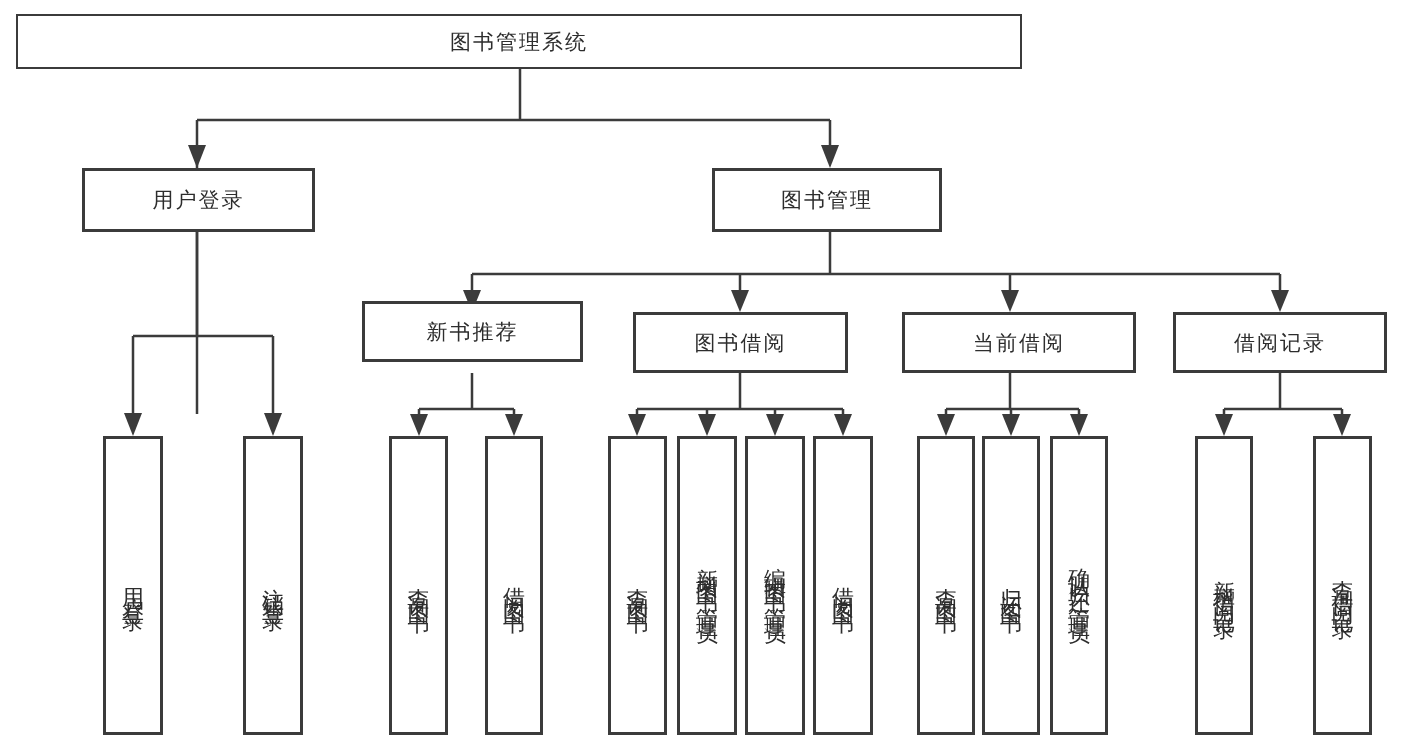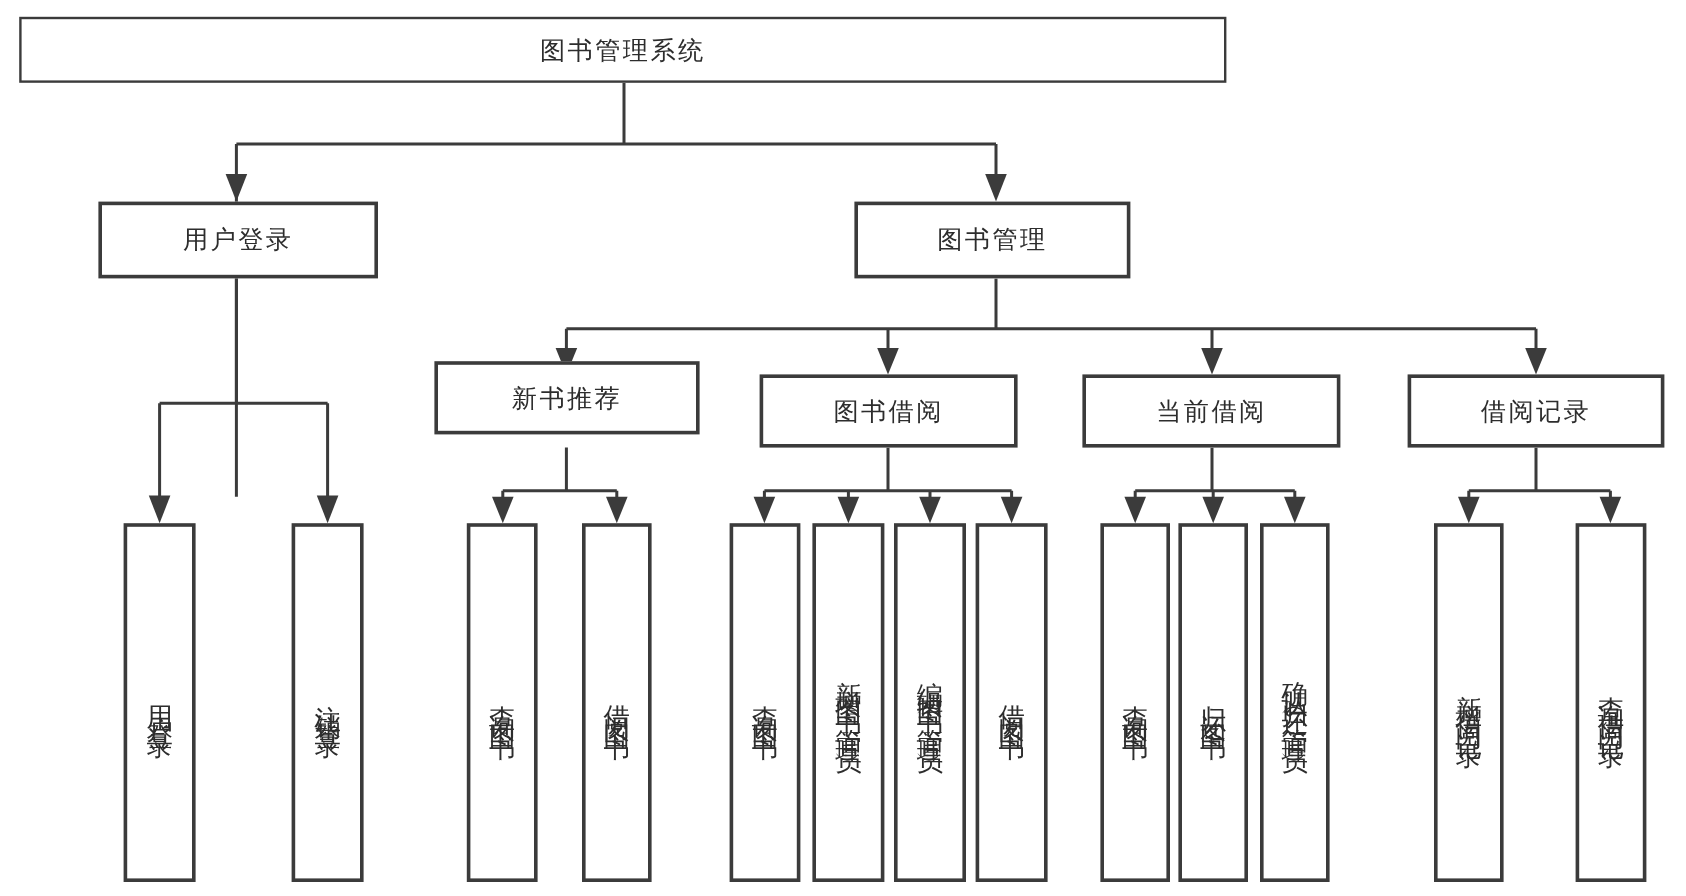--- a/index.html
+++ b/index.html
@@ -105,21 +105,21 @@
   <div class="node h-node" style="left:712px;top:168px;width:230px;height:64px;">
     <span class="lbl">图书管理</span>
   </div>
 
   <div class="node h-node" style="left:362px;top:301px;width:221px;height:61px;">
     <span class="lbl">新书推荐</span>
   </div>
   <div class="node h-node" style="left:633px;top:312px;width:215px;height:61px;">
     <span class="lbl">图书借阅</span>
   </div>
-  <div class="node h-node" style="left:902px;top:312px;width:215px;height:61px;">
+  <div class="node h-node" style="left:902px;top:312px;width:234px;height:61px;">
     <span class="lbl">当前借阅</span>
   </div>
   <div class="node h-node" style="left:1173px;top:312px;width:214px;height:61px;">
     <span class="lbl">借阅记录</span>
   </div>
 
   <div class="node v-node" style="left:103px;top:436px;width:60px;height:299px;">
     <span class="lbl">用户登录</span>
   </div>
   <div class="node v-node" style="left:243px;top:436px;width:60px;height:299px;">

